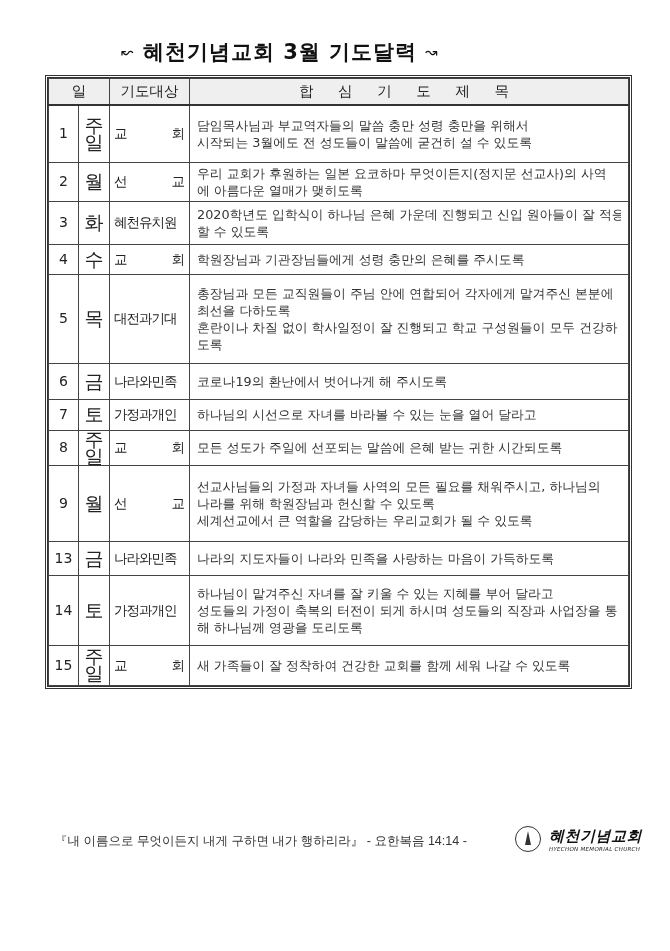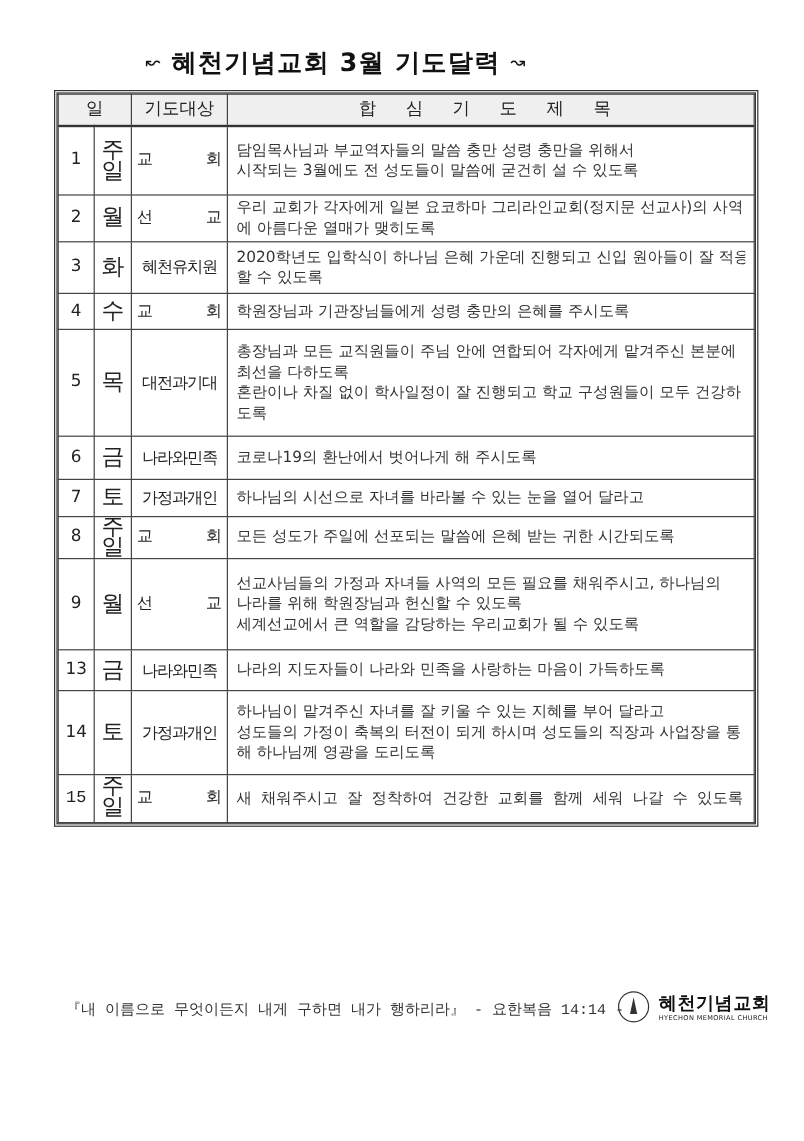--- a/index.html
+++ b/index.html
@@ -11,26 +11,26 @@
   .table-wrap { position:absolute; left:45px; top:75px; width:587px;
                 border:3px double #333; box-sizing:border-box; }
   table { border-collapse:collapse; width:100%; table-layout:fixed; }
   td, th { border:1px solid #444; padding:0; font-size:13px; line-height:17px; }
   th { background:#efefef; font-weight:normal; height:25px; font-size:14.5px; border-bottom:2px solid #333; }
   th.subject { letter-spacing:10px; }
   td.day { text-align:center; font-size:14px; }
   td.dow { text-align:center; font-size:19px; }
   td.target { font-size:13.5px; padding:0 4px; }
   td.target .sp { display:flex; justify-content:space-between; }
-  td.target.center { text-align:center; letter-spacing:-1px;font-family:Liberation Serif, serif; }
+  td.target.center { text-align:left; letter-spacing:-1px; }
   td.content { padding:2px 7px; font-size:12.8px; color:#333; }
   td.content div { white-space:nowrap; overflow:hidden; }
-  .footer-verse { position:absolute; left:55px; top:833px; font-family:Liberation Mono, monospace;
+  .footer-verse { position:absolute; left:55px; top:833px; font-family:Liberation Sans, sans-serif;
                   font-size:12.5px; color:#333; }
-  .logo { position:absolute; left:515px; top:826px; display:flex; align-items:center; }
+  .logo { position:absolute; left:515px; top:826px; display:flex; align-items:center;font-style:italic; }
   .logo-emblem { width:26px; height:26px; border:1.5px solid #333; border-radius:50%;
                  position:relative; box-sizing:border-box; margin-right:8px; }
   .logo-emblem::after { content:""; position:absolute; left:9px; top:4px; width:0; height:0;
                  border-left:3.5px solid transparent; border-right:3.5px solid transparent;
                  border-bottom:14px solid #333; }
   .logo-text-kr { font-size:15px; font-weight:bold; letter-spacing:0.5px; color:#111; }
   .logo-text-en { font-size:5.5px; letter-spacing:0.3px; color:#222; }
 </style>
 </head>
 <body>
@@ -72,21 +72,21 @@
         <tr style="height: 38px;">
           <td class="day">2</td>
           <td class="dow">월</td>
           <td class="target">
             <div class="sp">
               <span>선</span>
               <span>교</span>
             </div>
           </td>
           <td class="content">
-            <div>우리 교회가 각자에게 일본 요코하마 그리라인교회(정지문 선교사)의 사역</div>
+            <div>우리 교회가 후원하는 일본 요코하마 무엇이든지(정지문 선교사)의 사역</div>
             <div>에 아름다운 열매가 맺히도록</div>
           </td>
         </tr>
         <tr style="height: 43px;">
           <td class="day">3</td>
           <td class="dow">화</td>
           <td class="target center">혜천유치원</td>
           <td class="content">
             <div>2020학년도 입학식이 하나님 은혜 가운데 진행되고 신입 원아들이 잘 적응</div>
             <div>할 수 있도록</div>
@@ -171,31 +171,31 @@
         <tr style="height: 70px;">
           <td class="day">14</td>
           <td class="dow">토</td>
           <td class="target center">가정과개인</td>
           <td class="content">
             <div>하나님이 맡겨주신 자녀를 잘 키울 수 있는 지혜를 부어 달라고</div>
             <div>성도들의 가정이 축복의 터전이 되게 하시며 성도들의 직장과 사업장을 통</div>
             <div>해 하나님께 영광을 도리도록</div>
           </td>
         </tr>
-        <tr style="height: 40px; font-family: Liberation Mono, monospace;">
+        <tr style="height: 40px;">
           <td class="day">15</td>
           <td class="dow">주일</td>
           <td class="target">
             <div class="sp">
               <span>교</span>
               <span>회</span>
             </div>
           </td>
           <td class="content">
-            <div>새 채워주시고 잘 정착하여 건강한 교회를 함께 세워 나갈 수 있도록</div>
+            <div>새 가족들이 잘 정착하여 건강한 교회를 함께 세워 나갈 수 있도록</div>
           </td>
         </tr>
       </tbody>
   </table>
 </div>
 
 <div class="footer-verse">『내 이름으로 무엇이든지 내게 구하면 내가 행하리라』 - 요한복음 14:14 -</div>
 
 <div class="logo">
   <div class="logo-emblem"></div>

